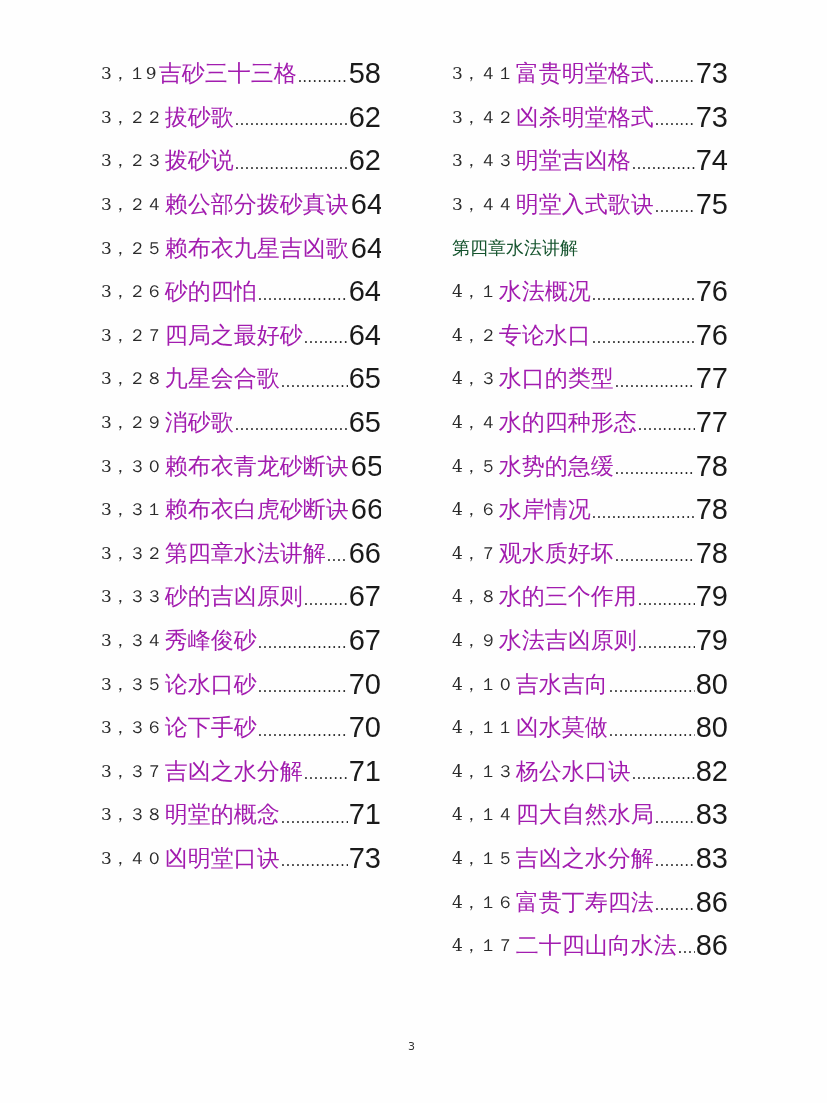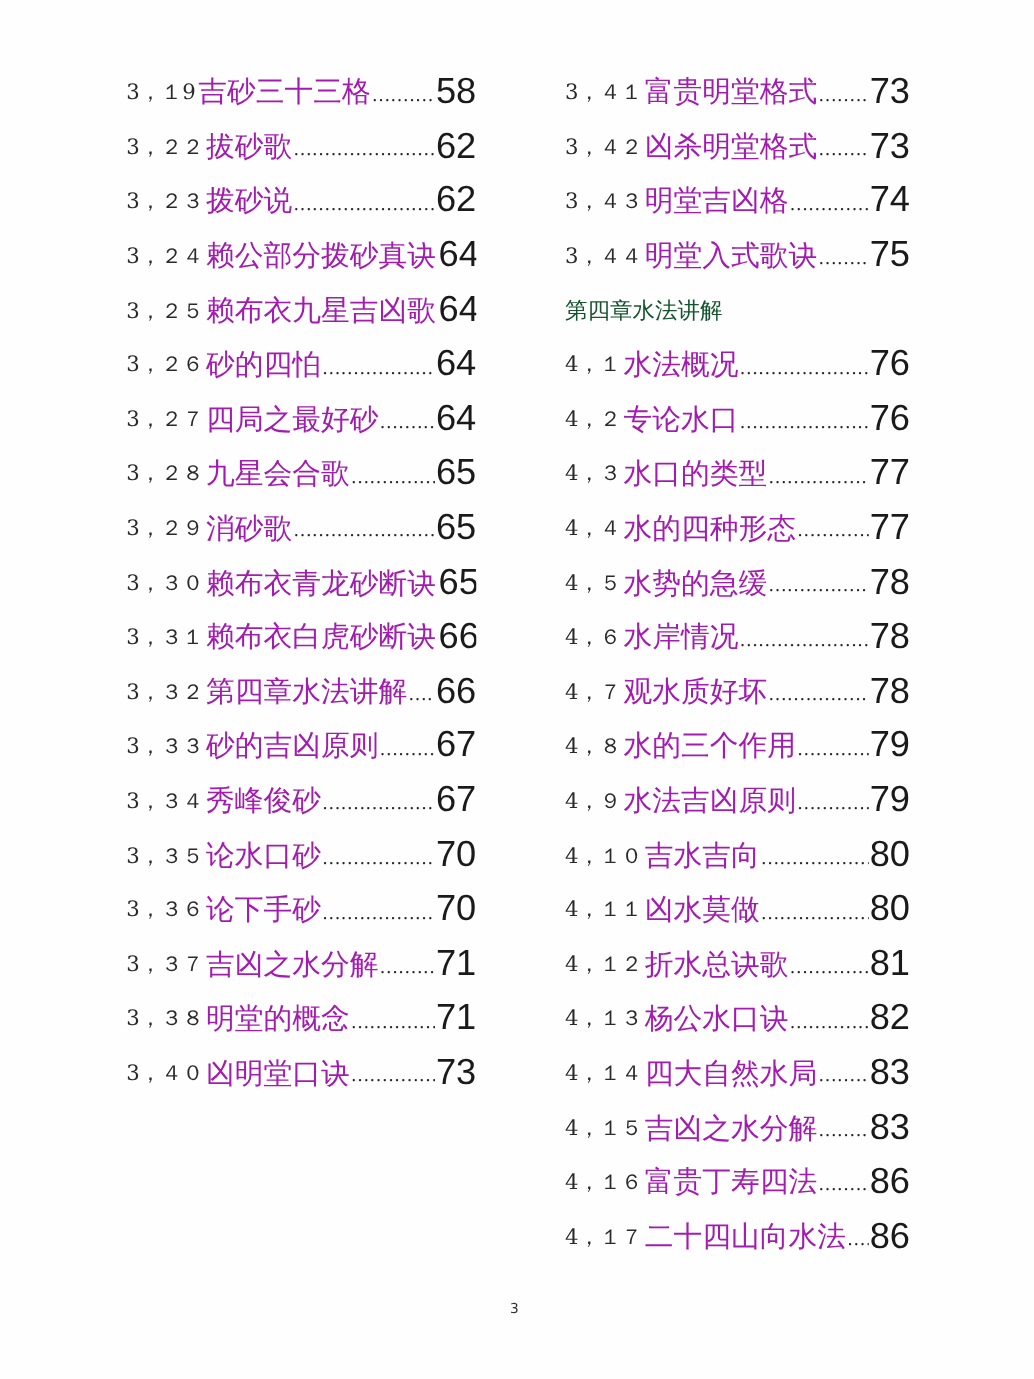--- a/index.html
+++ b/index.html
@@ -295,26 +295,20 @@
         <span class="dots"></span>
         <span class="page-no">80</span>
       </div>
     <div class="toc-row">
         <span class="num">4，１１</span>
         <span class="title">凶水莫做</span>
         <span class="dots"></span>
         <span class="page-no">80</span>
       </div>
     <div class="toc-row">
-        <span class="num">4，１２</span>
-        <span class="title">折水总诀歌</span>
-        <span class="dots"></span>
-        <span class="page-no">81</span>
-      </div>
-    <div class="toc-row">
         <span class="num">4，１３</span>
         <span class="title">杨公水口诀</span>
         <span class="dots"></span>
         <span class="page-no">82</span>
       </div>
     <div class="toc-row">
         <span class="num">4，１４</span>
         <span class="title">四大自然水局</span>
         <span class="dots"></span>
         <span class="page-no">83</span>

